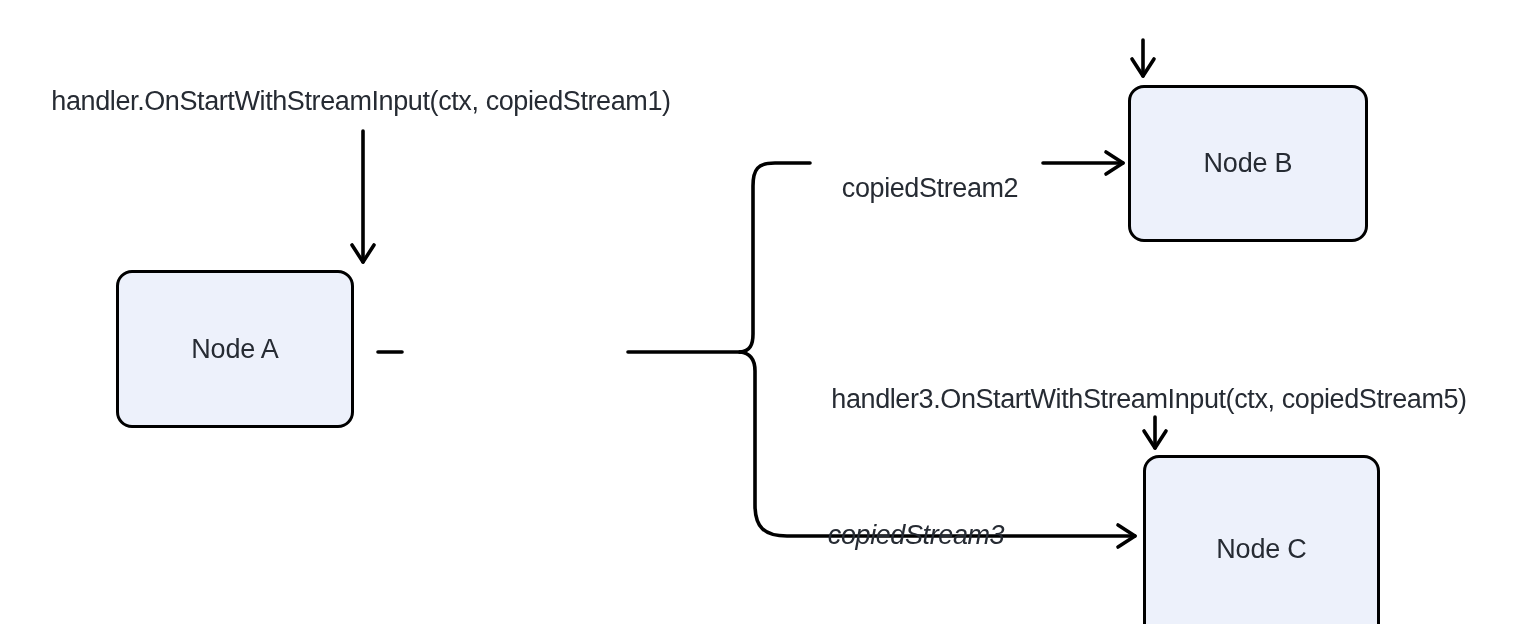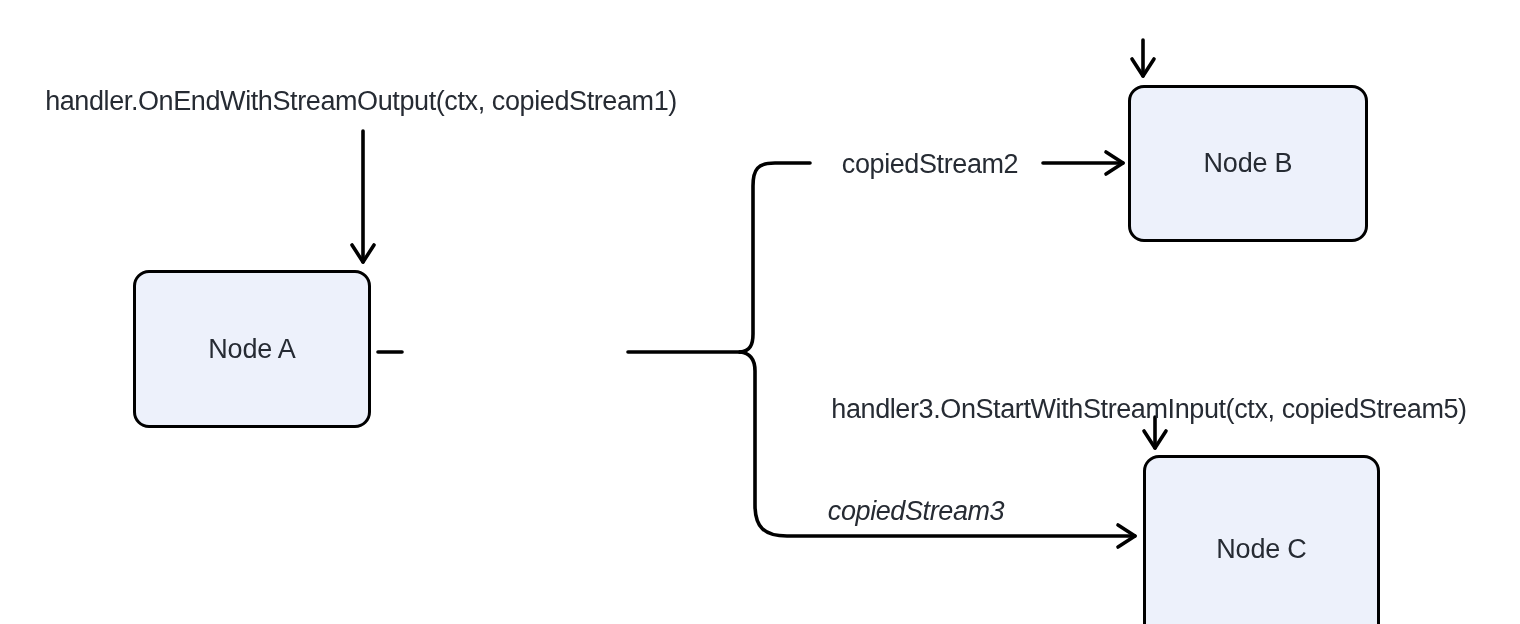--- a/index.html
+++ b/index.html
@@ -30,35 +30,35 @@
   .node {
     position: absolute;
     background: var(--node-fill);
     border: 3px solid var(--node-border);
     border-radius: 16px;
     display: flex; align-items: center; justify-content: center;
     font-size: 27px;
     color: var(--text);
     letter-spacing: -0.2px;
   }
-  .node-a { left: 133px; top: 270px; width: 238px; height: 158px; }
+  .node-a { left: 116px; top: 270px; width: 238px; height: 158px; }
   .node-b { left: 1128px; top: 85px;  width: 240px; height: 157px; }
   .node-c { left: 1143px; top: 455px; width: 237px; height: 188px; }
   .lbl {
     position: absolute;
     white-space: nowrap;
     font-size: 27px;
     letter-spacing: -0.4px;
     color: var(--text);
   }
-  .lbl.centered { transform: translate(-50%, -50%); }
+  .lbl.centered { transform: translate(-50%, -50%); margin-top: 24px; }
   .lbl.centered-x { transform: translateX(-50%); }
   .handler-a { left: 361px;  top: 86px; }
   .handler-b { left: 1140px; top: 3px; }
-  .handler-c { left: 1149px; top: 394px; }
+  .handler-c { left: 1149px; top: 384px; }
   .stream-orig { left: 513px; top: 352px; }
   .stream-2 { left: 930px; top: 164px; }
   .stream-3 { left: 916px; top: 511px; font-style: italic; }
 </style>
 </head>
 <body>
 
 <div class="canvas">
 
   <svg class="wires" viewBox="0 0 1520 624" xmlns="http://www.w3.org/2000/svg">
@@ -78,21 +78,21 @@
 
     <path d="M 628 352 L 740 352" fill="none" stroke="#000000" stroke-width="3.6" stroke-linecap="round"></path>
 
     <path d="M 740 352 C 750 351 753 345 753 334 L 753 186 C 753 169 758 163 775 163 L 810 163" fill="none" stroke="#000000" stroke-width="3.6" stroke-linecap="round"></path>
 
     <path d="M 1043 163 L 1123 163" fill="none" stroke="#000000" stroke-width="3.6" stroke-linecap="round" marker-end="url(#chev)"></path>
 
     <path d="M 740 352 C 750 353 755 359 755 371 L 755 505 C 755 527 764 536 787 536 L 1135 536" fill="none" stroke="#000000" stroke-width="3.6" stroke-linecap="round" marker-end="url(#chev)"></path>
   </svg>
 
-  <div class="lbl centered-x handler-a">handler.OnEndWithStreamOutput(ctx, copiedStream1)</div>
+  <div class="lbl centered-x handler-a">handler.OnStartWithStreamInput(ctx, copiedStream1)</div>
 
 
   <div class="lbl centered-x handler-c">handler3.OnStartWithStreamInput(ctx, copiedStream5)</div>
 
 
   <div class="lbl centered stream-2">copiedStream2</div>
 
   <div class="lbl centered stream-3">copiedStream3</div>
 
   <div class="node node-a">

